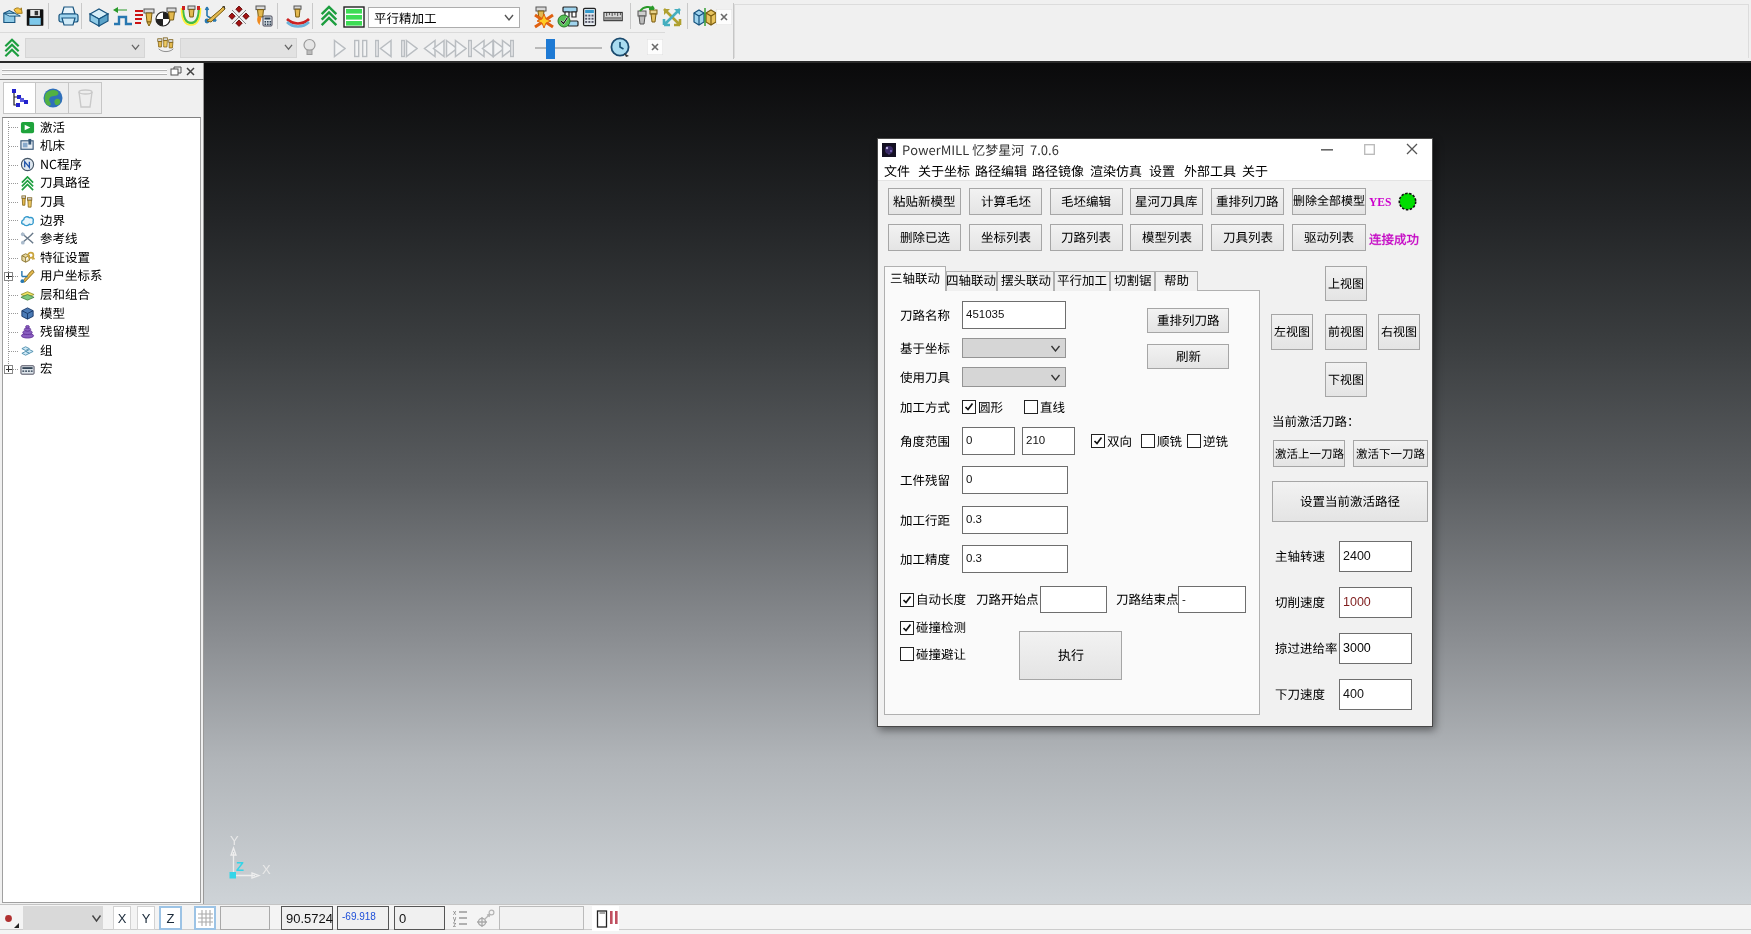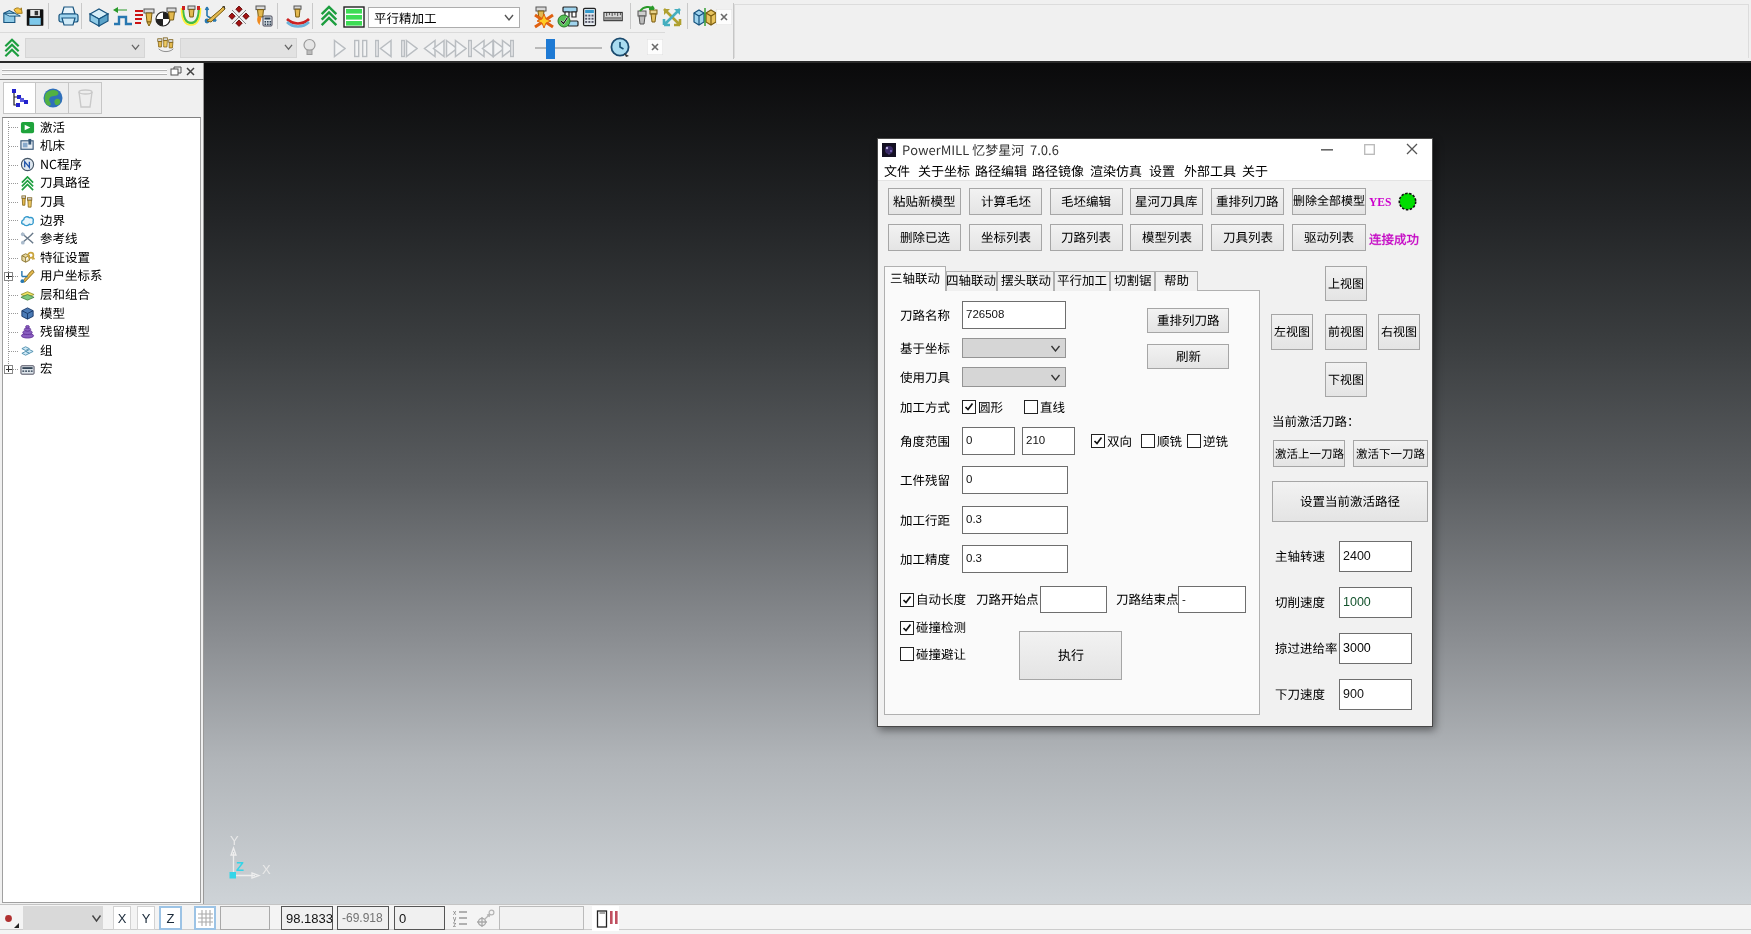--- a/index.html
+++ b/index.html
@@ -517,23 +517,23 @@
 <div class="ab" style="left:159px;top:906px;width:23px;height:24px;background:#fff;border:2px solid #9cc3e5"></div>
 <div class="ab" style="left:159px;top:911px;width:23px;text-align:center;font-size:13px;color:#1a2a3a">Z</div>
 <div class="ab" style="left:194px;top:906px;width:22px;height:24px;background:#fff;border:2px solid #9cc3e5"></div>
 <svg class="ic" style="left:198px;top:910px" width="15" height="16" viewBox="0 0 15 16">
     <g stroke="#aaa" stroke-width="1.1">
       <path d="M0 4 H15 M0 8 H15 M0 12 H15 M4 0 V16 M8 0 V16 M12 0 V16"></path>
     </g>
   </svg>
 <div class="ab" style="left:220px;top:906px;width:50px;height:24px;background:#f0f0f0;border:1px solid #a9a9a9"></div>
 <div class="ab" style="left:281px;top:906px;width:52px;height:24px;background:#f0f0f0;border:1px solid #555"></div>
-<div class="ab" style="left:286px;top:911px;font-size:13px;color:#111">98.1833</div>
+<div class="ab" style="left:286px;top:911px;font-size:13px;color:#111">90.5724</div>
 <div class="ab" style="left:337px;top:906px;width:52px;height:24px;background:#f0f0f0;border:1px solid #555"></div>
-<div class="ab" style="left:342px;top:911px;font-size:12px;color:#737373">-69.918</div>
+<div class="ab" style="left:342px;top:911px;font-size:10px;color:#1d4ed8">-69.918</div>
 <div class="ab" style="left:394px;top:906px;width:51px;height:24px;background:#f0f0f0;border:1px solid #555"></div>
 <div class="ab" style="left:399px;top:911px;font-size:13px;color:#111">0</div>
 <div class="ab" style="left:499px;top:906px;width:85px;height:24px;background:#f2f2f2;border:1px solid #bbb"></div>
 <svg class="ic" style="left:453px;top:909px" width="16" height="18" viewBox="0 0 16 18">
     <g fill="#777" font-size="6.5" font-family="Liberation Sans">
       <text x="0" y="6">x</text>
       <text x="0" y="12">y</text>
       <text x="0" y="18">z</text>
     </g>
     <g stroke="#999" stroke-width="1.3">
@@ -776,21 +776,21 @@
     <use href="#g5E2E" transform="translate(0.0 0) scale(0.0125)"></use>
     <use href="#g52A9" transform="translate(12.5 0) scale(0.0125)"></use>
   </svg>
 <svg class="tr" style="left:900.0px;top:319.5px">
     <use href="#g5200" transform="translate(0.0 0) scale(0.0125)"></use>
     <use href="#g8DEF" transform="translate(12.5 0) scale(0.0125)"></use>
     <use href="#g540D" transform="translate(25.0 0) scale(0.0125)"></use>
     <use href="#g79F0" transform="translate(37.5 0) scale(0.0125)"></use>
   </svg>
 <div class="inp" style="left:962px;top:301px;width:104px;height:28px"></div>
-<div class="ab" style="left:966px;top:308.25px;font-size:11.5px;color:#111">726508</div>
+<div class="ab" style="left:966px;top:308.25px;font-size:11.5px;color:#111">451035</div>
 <svg class="tr" style="left:900.0px;top:352.5px">
     <use href="#g57FA" transform="translate(0.0 0) scale(0.0125)"></use>
     <use href="#g4E8E" transform="translate(12.5 0) scale(0.0125)"></use>
     <use href="#g5750" transform="translate(25.0 0) scale(0.0125)"></use>
     <use href="#g6807" transform="translate(37.5 0) scale(0.0125)"></use>
   </svg>
 <div class="ab" style="left:962px;top:338px;width:104px;height:20px;background:#d6d6d6;border:1px solid #949494"></div>
 <svg class="ic" style="left:1050px;top:344.5px" width="11" height="7" viewBox="0 0 11 7">
     <path d="M1.5 1 L5.5 6 L9.5 1" stroke="#333" stroke-width="1.3" fill="none"></path>
   </svg>
@@ -1013,38 +1013,38 @@
   </svg>
 <div class="inp" style="left:1339px;top:541px;width:72.5px;height:31px"></div>
 <div class="ab" style="left:1343px;top:549.25px;font-size:12.5px;color:#111">2400</div>
 <svg class="tr" style="left:1275.0px;top:606.5px">
     <use href="#g5207" transform="translate(0.0 0) scale(0.0125)"></use>
     <use href="#g524A" transform="translate(12.5 0) scale(0.0125)"></use>
     <use href="#g901F" transform="translate(25.0 0) scale(0.0125)"></use>
     <use href="#g5EA6" transform="translate(37.5 0) scale(0.0125)"></use>
   </svg>
 <div class="inp" style="left:1339px;top:587px;width:72.5px;height:31px"></div>
-<div class="ab" style="left:1343px;top:595.25px;font-size:12.5px;color:#14532d">1000</div>
+<div class="ab" style="left:1343px;top:595.25px;font-size:12.5px;color:#7f1d1d">1000</div>
 <svg class="tr" style="left:1275.0px;top:652.5px">
     <use href="#g63A0" transform="translate(0.0 0) scale(0.0125)"></use>
     <use href="#g8FC7" transform="translate(12.5 0) scale(0.0125)"></use>
     <use href="#g8FDB" transform="translate(25.0 0) scale(0.0125)"></use>
     <use href="#g7ED9" transform="translate(37.5 0) scale(0.0125)"></use>
     <use href="#g7387" transform="translate(50.0 0) scale(0.0125)"></use>
   </svg>
 <div class="inp" style="left:1339px;top:633px;width:72.5px;height:31px"></div>
 <div class="ab" style="left:1343px;top:641.25px;font-size:12.5px;color:#000000">3000</div>
 <svg class="tr" style="left:1275.0px;top:698.5px">
     <use href="#g4E0B" transform="translate(0.0 0) scale(0.0125)"></use>
     <use href="#g5200" transform="translate(12.5 0) scale(0.0125)"></use>
     <use href="#g901F" transform="translate(25.0 0) scale(0.0125)"></use>
     <use href="#g5EA6" transform="translate(37.5 0) scale(0.0125)"></use>
   </svg>
 <div class="inp" style="left:1339px;top:679px;width:72.5px;height:31px"></div>
-<div class="ab" style="left:1343px;top:687.25px;font-size:12.5px;color:#111">900</div>
+<div class="ab" style="left:1343px;top:687.25px;font-size:12.5px;color:#111">400</div>
 <svg width="0" height="0" style="position:absolute">
     <defs>
       <path id="g5E73" d="M174 -630C213 -556 252 -459 266 -399L337 -424C323 -482 282 -578 242 -650ZM755 -655C730 -582 684 -480 646 -417L711 -396C750 -456 797 -552 834 -633ZM52 -348V-273H459V79H537V-273H949V-348H537V-698H893V-773H105V-698H459V-348Z"></path>
       <path id="g884C" d="M435 -780V-708H927V-780ZM267 -841C216 -768 119 -679 35 -622C48 -608 69 -579 79 -562C169 -626 272 -724 339 -811ZM391 -504V-432H728V-17C728 -1 721 4 702 5C684 6 616 6 545 3C556 25 567 56 570 77C668 77 725 77 759 66C792 53 804 30 804 -16V-432H955V-504ZM307 -626C238 -512 128 -396 25 -322C40 -307 67 -274 78 -259C115 -289 154 -325 192 -364V83H266V-446C308 -496 346 -548 378 -600Z"></path>
       <path id="g7CBE" d="M51 -762C77 -693 101 -602 106 -543L161 -556C154 -616 131 -706 103 -775ZM328 -779C315 -712 286 -614 264 -555L311 -540C336 -596 367 -689 391 -763ZM41 -504V-434H170C139 -324 83 -192 30 -121C42 -101 62 -68 69 -45C110 -104 150 -198 182 -294V78H251V-319C281 -266 316 -201 330 -167L381 -224C361 -256 277 -381 251 -412V-434H363V-504H251V-837H182V-504ZM636 -840V-759H426V-701H636V-639H451V-584H636V-517H398V-458H960V-517H707V-584H912V-639H707V-701H934V-759H707V-840ZM823 -341V-266H532V-341ZM460 -398V79H532V-84H823V2C823 13 819 17 806 17C794 18 753 18 707 16C717 34 726 60 729 79C792 79 833 78 860 68C886 57 893 39 893 2V-398ZM532 -212H823V-137H532Z"></path>
       <path id="g52A0" d="M572 -716V65H644V-9H838V57H913V-716ZM644 -81V-643H838V-81ZM195 -827 194 -650H53V-577H192C185 -325 154 -103 28 29C47 41 74 64 86 81C221 -66 256 -306 265 -577H417C409 -192 400 -55 379 -26C370 -13 360 -9 345 -10C327 -10 284 -10 237 -14C250 7 257 39 259 61C304 64 350 65 378 61C407 57 426 48 444 22C475 -21 482 -167 490 -612C490 -623 490 -650 490 -650H267L269 -827Z"></path>
       <path id="g5DE5" d="M52 -72V3H951V-72H539V-650H900V-727H104V-650H456V-72Z"></path>
       <path id="g6FC0" d="M340 -551H517V-471H340ZM340 -682H517V-604H340ZM64 -786C114 -750 173 -696 203 -659L249 -708C219 -744 157 -794 107 -829ZM35 -509C83 -478 144 -432 173 -402L218 -453C187 -483 125 -527 77 -555ZM46 26 107 65C148 -25 197 -146 232 -248L179 -286C140 -177 85 -50 46 26ZM692 -841C674 -685 640 -534 582 -432V-738H444L479 -830L401 -841C396 -811 384 -771 374 -738H278V-415H575C590 -403 614 -377 624 -366C640 -392 655 -422 669 -454C684 -359 708 -257 748 -163C707 -82 653 -16 579 35C594 46 620 70 629 81C692 32 742 -25 781 -93C817 -27 863 33 922 79C932 61 956 32 970 19C905 -27 855 -91 817 -164C867 -277 896 -415 914 -579H960V-648H728C741 -706 752 -768 760 -830ZM366 -394 390 -339H237V-276H336V-240C336 -167 322 -50 198 37C215 49 238 68 250 81C345 12 381 -74 393 -151H509C504 -53 498 -14 488 -3C482 4 475 6 462 6C450 6 417 5 381 2C391 18 397 44 399 64C436 66 474 65 494 64C516 62 532 56 546 40C564 18 570 -39 577 -185C578 -194 578 -213 578 -213H400V-238V-276H612V-339H462C453 -362 441 -389 429 -410ZM849 -579C836 -451 816 -339 782 -244C742 -348 720 -462 707 -566L711 -579Z"></path>
       <path id="g6D3B" d="M91 -774C152 -741 236 -693 278 -662L322 -724C279 -752 194 -798 133 -827ZM42 -499C103 -466 186 -418 227 -390L269 -452C226 -480 142 -525 83 -554ZM65 16 129 67C188 -26 258 -151 311 -257L256 -306C198 -193 119 -61 65 16ZM320 -547V-475H609V-309H392V79H462V36H819V74H891V-309H680V-475H957V-547H680V-722C767 -737 848 -756 914 -778L854 -836C743 -797 540 -765 367 -747C375 -730 385 -701 389 -683C460 -690 535 -699 609 -710V-547ZM462 -32V-240H819V-32Z"></path>
       <path id="g673A" d="M498 -783V-462C498 -307 484 -108 349 32C366 41 395 66 406 80C550 -68 571 -295 571 -462V-712H759V-68C759 18 765 36 782 51C797 64 819 70 839 70C852 70 875 70 890 70C911 70 929 66 943 56C958 46 966 29 971 0C975 -25 979 -99 979 -156C960 -162 937 -174 922 -188C921 -121 920 -68 917 -45C916 -22 913 -13 907 -7C903 -2 895 0 887 0C877 0 865 0 858 0C850 0 845 -2 840 -6C835 -10 833 -29 833 -62V-783ZM218 -840V-626H52V-554H208C172 -415 99 -259 28 -175C40 -157 59 -127 67 -107C123 -176 177 -289 218 -406V79H291V-380C330 -330 377 -268 397 -234L444 -296C421 -322 326 -429 291 -464V-554H439V-626H291V-840Z"></path>

